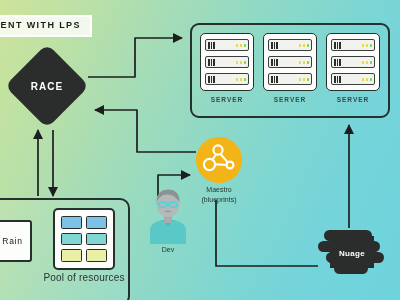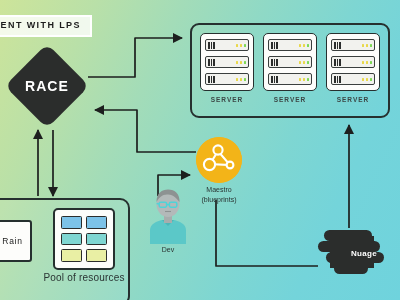--- a/index.html
+++ b/index.html
@@ -53,21 +53,21 @@
     width: 60px; height: 60px;
     background: #2b2d2c;
     border-radius: 9px;
     transform: rotate(45deg);
   }
   .race-label {
     position: absolute;
     left: 0; top: 0; width: 82px; height: 82px;
     display: flex; align-items: center; justify-content: center;
     color: #ffffff;
-    font-size: 14px;
+    font-size: 10px;
     font-weight: bold;
     letter-spacing: 1.1px;
   }
   
   .server-group {
     position: absolute;
     left: 190px; top: 23px;
     width: 200px; height: 95px;
     border: 2px solid #26302f;
     border-radius: 9px;
@@ -159,21 +159,21 @@
     color: #2a3433;
   }
   
   .nuage {
     position: absolute;
     left: 316px; top: 228px;
     width: 72px; height: 56px;
   }
   .nuage-label {
     position: absolute;
-    left: 12px; top: 0; width: 72px; height: 50px;
+    left: 0; top: 0; width: 72px; height: 50px;
     display: flex; align-items: center; justify-content: center;
     color: #ffffff;
     font-size: 8px;
     font-weight: bold;
     letter-spacing: 0.3px;
   }
   
   .bl-panel {
     position: absolute;
     left: -62px; top: 198px;

